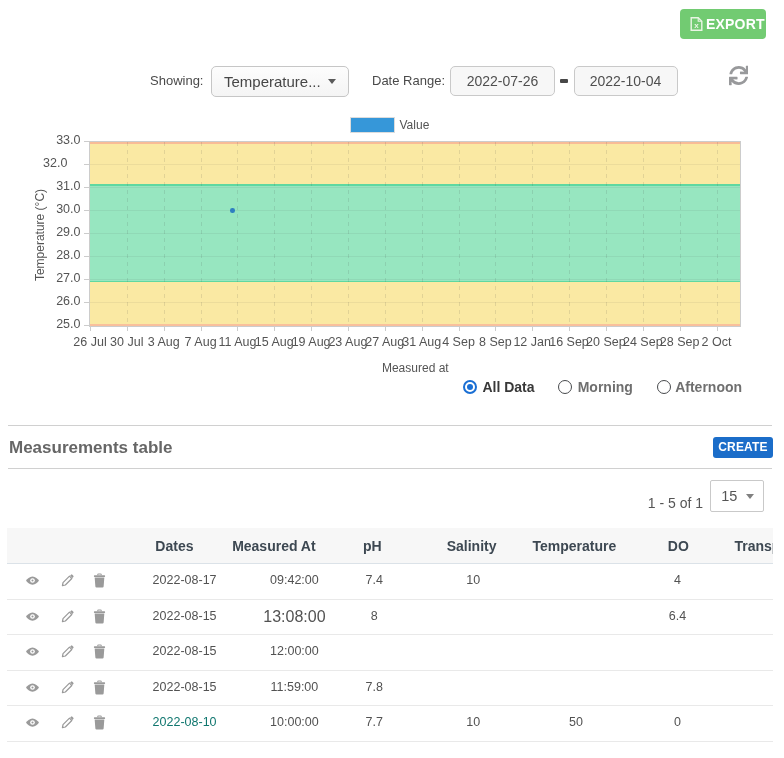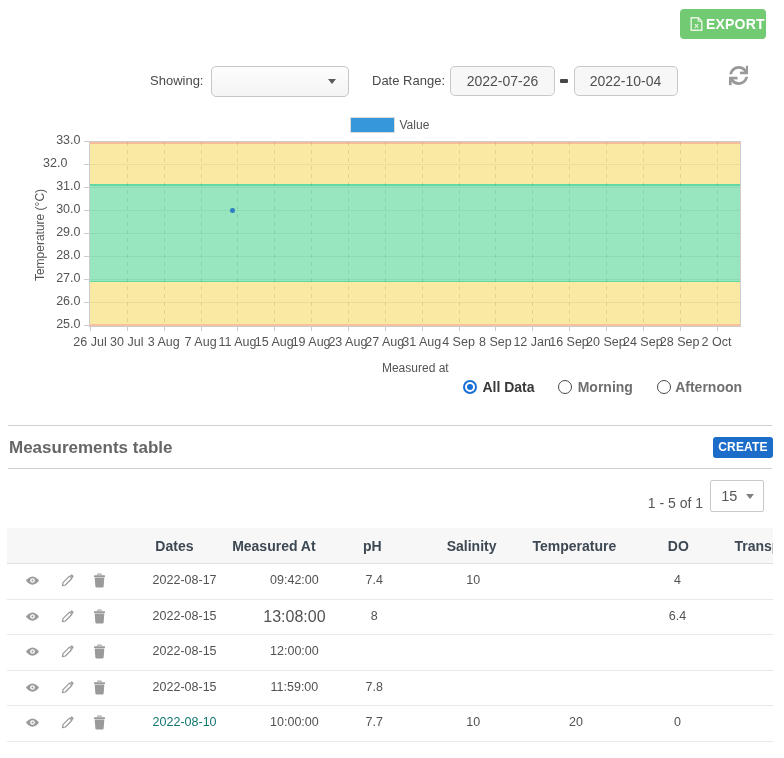--- a/index.html
+++ b/index.html
@@ -11,20 +11,21 @@
 <div class="abs" style="left:680px;top:9px;width:86px;height:30px;background:#72cb72;border-radius:4px;">
 <svg class="abs" style="left:10px;top:8px;" width="13" height="14" viewBox="0 0 13 14">
 <path d="M1.2 0.7 h7 l3.6 3.6 v9 h-10.6 z" fill="none" stroke="#e9f5e4" stroke-width="1.4"></path>
 <path d="M8.2 0.7 v3.6 h3.6" fill="none" stroke="#e9f5e4" stroke-width="1.1"></path>
 <text x="6.4" y="11" font-size="8" font-weight="bold" fill="#e9f5e4" text-anchor="middle" font-family="Liberation Sans">x</text>
 </svg>
 <div class="abs" style="left:26px;top:0;height:30px;line-height:30px;font-size:14px;font-weight:bold;color:#fff;letter-spacing:0.2px;">EXPORT</div>
 </div>
 <div class="abs" style="left:150px;top:73px;height:16px;line-height:16px;font-size:13px;color:#4a4a4a;">Showing:</div>
 <div class="abs" style="left:211px;top:66px;width:138px;height:31px;border:1px solid #c6c6c6;border-radius:5px;background:linear-gradient(#fdfdfd,#f4f4f4);">
+<div class="abs" style="left:12px;top:0;height:29px;line-height:29px;font-size:15px;color:#464646;">Temperature...</div>
 <div class="abs" style="right:12px;top:12px;width:0;height:0;border-left:4.5px solid transparent;border-right:4.5px solid transparent;border-top:5.5px solid #5a5a5a;"></div>
 </div>
 <div class="abs" style="left:372px;top:73px;height:16px;line-height:16px;font-size:13px;color:#4a4a4a;">Date Range:</div>
 <div class="abs" style="left:450px;top:66px;width:105px;height:30px;border:1px solid #c9c9c9;border-radius:5px;background:#f7f7f7;text-align:center;line-height:28px;font-size:14px;color:#4f4f4f;">2022-07-26</div>
 <div class="abs" style="left:559.5px;top:79px;width:8px;height:3.5px;background:#474747;border-radius:1px;"></div>
 <div class="abs" style="left:573.5px;top:66px;width:104px;height:30px;border:1px solid #c9c9c9;border-radius:5px;background:#f7f7f7;text-align:center;line-height:28px;font-size:14px;color:#4f4f4f;">2022-10-04</div>
 <svg class="abs" style="left:728.5px;top:64.5px;" width="19.5" height="21" viewBox="0 0 512 512" fill="#98999b">
 <path d="M440.65 12.57l4 82.77A247.16 247.16 0 0 0 255.83 8C134.73 8 33.91 94.92 12.29 209.82A12 12 0 0 0 24.09 224h49.05a12 12 0 0 0 11.67-9.26 175.91 175.91 0 0 1 317-56.94l-101.46-4.86a12 12 0 0 0-12.57 12v47.41a12 12 0 0 0 12 12H500a12 12 0 0 0 12-12V12a12 12 0 0 0-12-12h-47.37a12 12 0 0 0-11.98 12.57zM255.83 432a175.61 175.61 0 0 1-146-77.8l101.8 4.87a12 12 0 0 0 12.57-12v-47.4a12 12 0 0 0-12-12H12a12 12 0 0 0-12 12V500a12 12 0 0 0 12 12h47.35a12 12 0 0 0 12-12.6l-4.15-82.57A247.17 247.17 0 0 0 255.83 504c121.11 0 221.93-86.92 243.55-201.82a12 12 0 0 0-11.8-14.18h-49.05a12 12 0 0 0-11.67 9.26A175.86 175.86 0 0 1 255.83 432z"></path>
 </svg>
 <div class="abs" style="left:351.3px;top:118px;width:43px;height:13.5px;background:#3697d9;box-shadow:0 0 0 1px #dcdcdc;"></div>
@@ -222,16 +223,16 @@
       </svg></div>
 <div class="abs" style="left:86.1px;top:187.9px;"><svg width="13" height="15" viewBox="0 0 14 16">
         <path d="M1.8 4.8 h10.4 l-0.75 9.6 a1.2 1.2 0 0 1-1.2 1.1 H3.75 a1.2 1.2 0 0 1-1.2-1.1 z" fill="#9a9a9a"></path>
         <rect x="1" y="2.4" width="12" height="1.7" rx="0.5" fill="#9a9a9a"></rect>
         <path d="M5.1 2.4 v-0.5 a0.8 0.8 0 0 1 0.8-0.8 h2.2 a0.8 0.8 0 0 1 0.8 0.8 v0.5" fill="none" stroke="#9a9a9a" stroke-width="1.1"></path>
       </svg></div>
 <div class="abs cx" style="left:177.6px;top:187.9px;height:15px;line-height:15px;font-size:12.5px;color:#0f766e;text-align:right;">2022-08-10</div>
 <div class="abs cx" style="left:287.4px;top:187.9px;height:15px;line-height:15px;font-size:12.5px;color:#525252;">10:00:00</div>
 <div class="abs cx" style="left:367.3px;top:187.9px;height:15px;line-height:15px;font-size:12.5px;color:#525252;">7.7</div>
 <div class="abs cx" style="left:466.2px;top:187.9px;height:15px;line-height:15px;font-size:12.5px;color:#525252;">10</div>
-<div class="abs cx" style="left:569px;top:187.9px;height:15px;line-height:15px;font-size:12.5px;color:#525252;">20</div>
+<div class="abs cx" style="left:569px;top:187.9px;height:15px;line-height:15px;font-size:12.5px;color:#525252;">50</div>
 <div class="abs cx" style="left:670.5px;top:187.9px;height:15px;line-height:15px;font-size:12.5px;color:#525252;">0</div>
 <div class="abs" style="left:0;top:213.0px;width:766px;height:1px;background:#e9e9e9;"></div>
 </div>
 
 </body></html>

